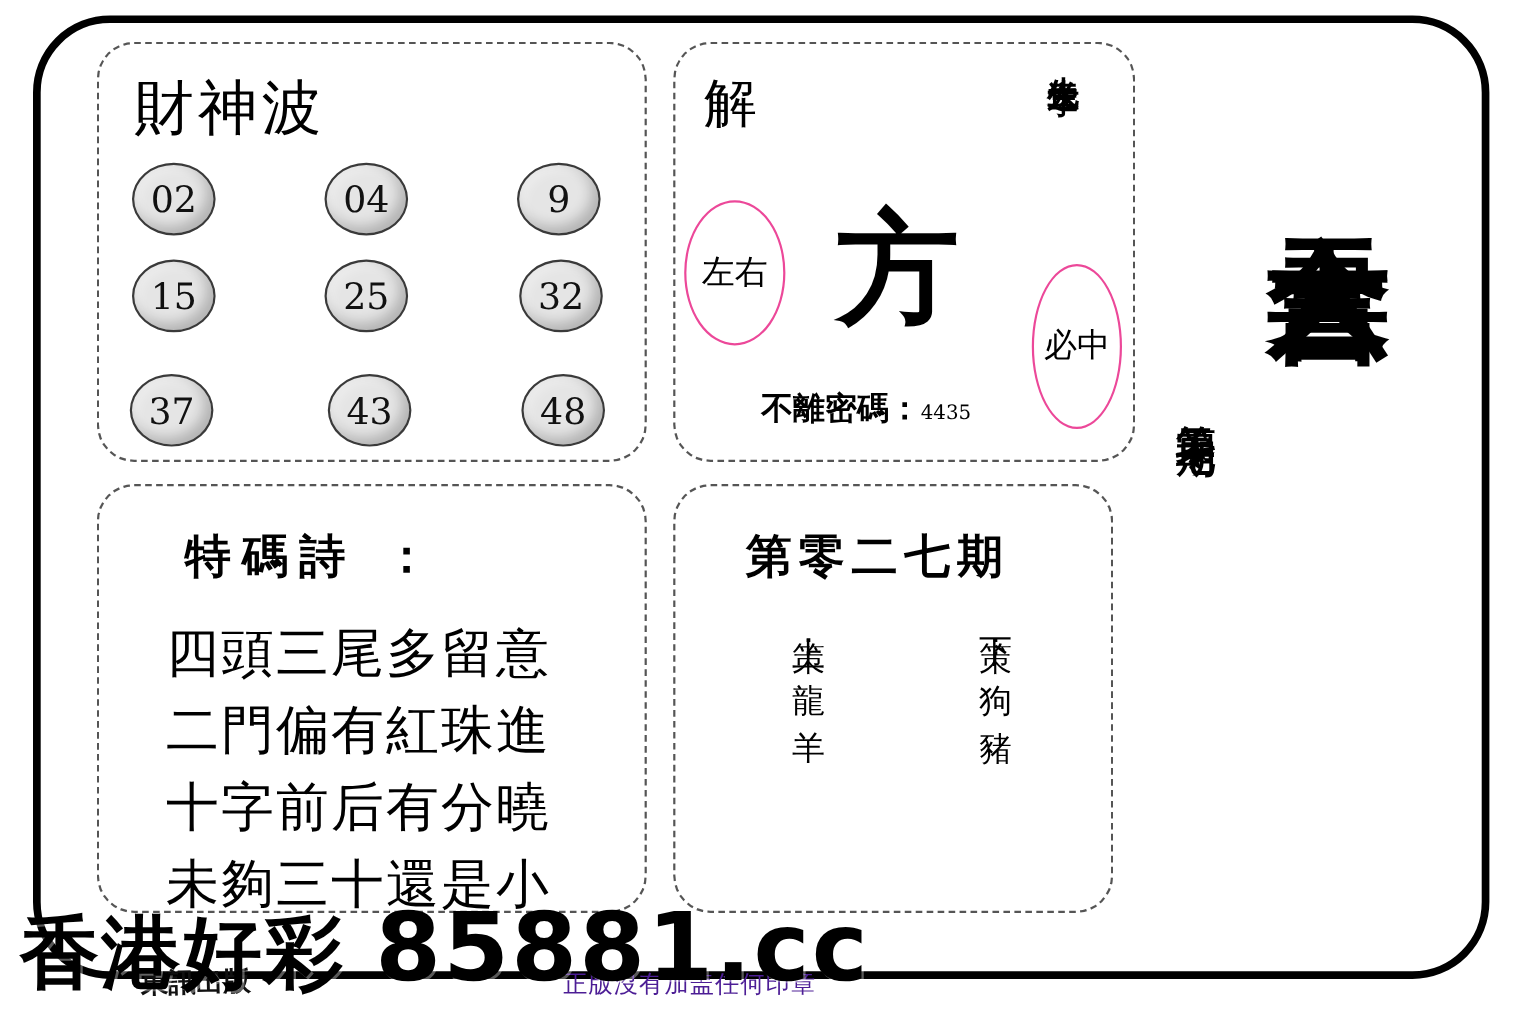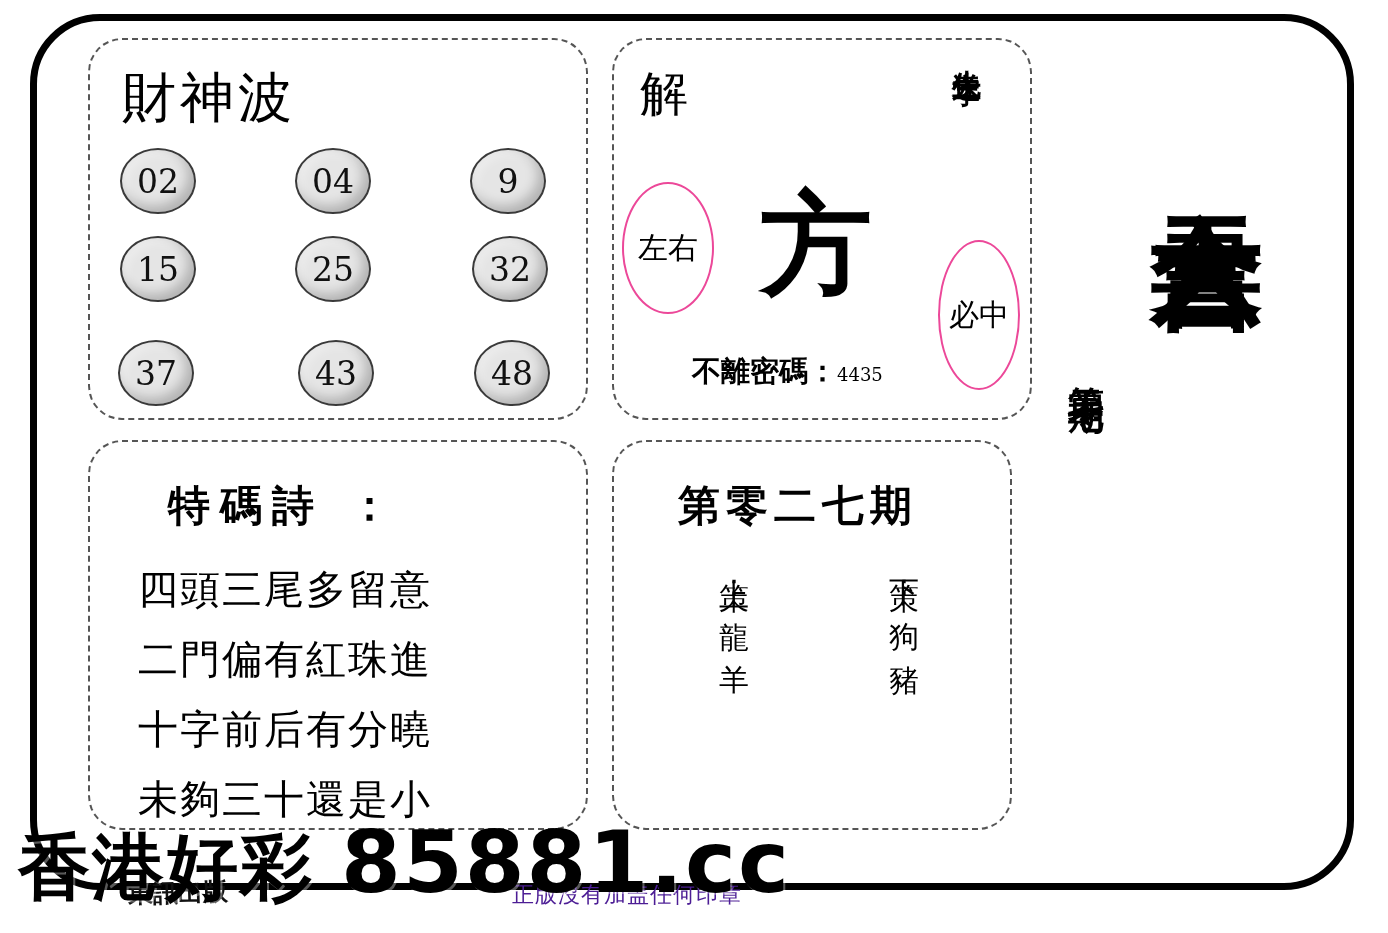--- a/index.html
+++ b/index.html
@@ -163,22 +163,22 @@
     position: absolute;
     left: 168px;
     top: 478px;
     font-size: 42px;
     letter-spacing: 10px;
     font-family: "DejaVu Serif", "Liberation Serif", serif;
     font-weight: bold;
   }
   .poem-line {
     position: absolute;
-    left: 138px;
-    font-size: 40px;
+    left: 151px;
+    font-size: 48px;
     font-family: "DejaVu Sans", "Liberation Sans", sans-serif;
     letter-spacing: 2px;
     white-space: nowrap;
   }
   .poem-line.l0 { top: 562px; }
   .poem-line.l1 { top: 632px; }
   .poem-line.l2 { top: 702px; }
   .poem-line.l3 { top: 772px; }
 
   

